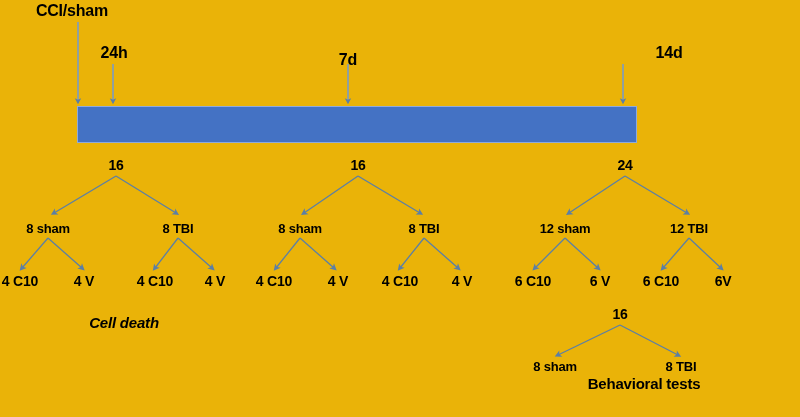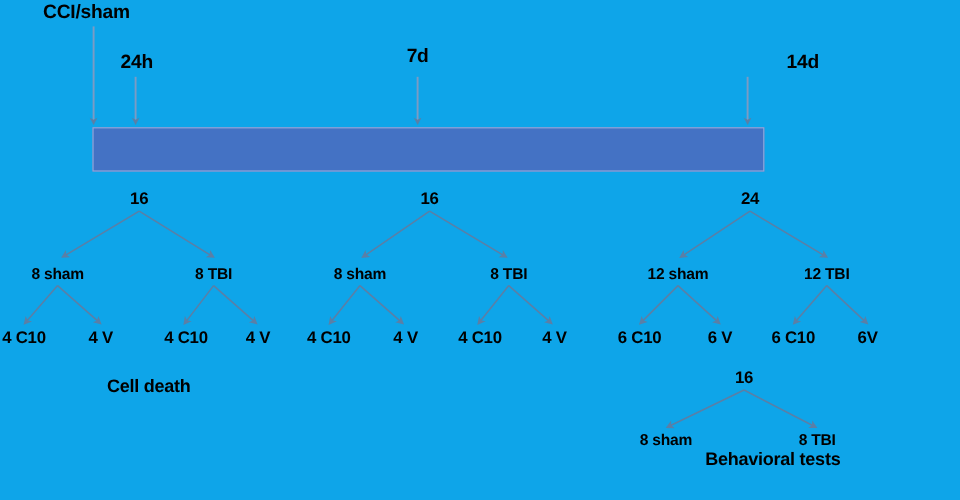--- a/index.html
+++ b/index.html
@@ -5,21 +5,21 @@
 <style>
   html, body {
     margin: 0;
     padding: 0;
     background: #ffffff;
   }
   #canvas {
     position: relative;
     width: 800px;
     height: 417px;
-    background: #0ea5e9;
+    background: #eab308;
     font-family: "Liberation Sans", sans-serif;
     overflow: hidden;
   }
   svg.layer {
     position: absolute;
     left: 0;
     top: 0;
     width: 800px;
     height: 417px;
     pointer-events: none;
@@ -98,31 +98,31 @@
     <g stroke="#5B7FA6" stroke-width="1.3" fill="none" marker-end="url(#ah-tree)">
       <line x1="620" y1="325" x2="558" y2="355"></line>
       <line x1="620" y1="325" x2="678" y2="355"></line>
     </g>
   </svg>
 
   <div class="timeline-bar" style="left:77px; top:106px; width:560px; height:37px;"></div>
 
   <div class="lbl time" style="left:72px; top:11px;">CCI/sham</div>
   <div class="lbl time" style="left:114px; top:53px;">24h</div>
-  <div class="lbl time" style="left:348px; top:48px;text-align:center;">7d</div>
+  <div class="lbl time" style="left:348px; top:60px;text-align:center;">7d</div>
   <div class="lbl time" style="left:625px; top:53px;margin-left:44px;">14d</div>
 
   <div class="lbl root" style="left:116px; top:165px;">16</div>
   <div class="lbl mid" style="left:48px; top:228px;">8 sham</div>
   <div class="lbl mid" style="left:178px; top:228px;">8 TBI</div>
   <div class="lbl leaf" style="left:20px; top:281px;">4 C10</div>
   <div class="lbl leaf" style="left:84px; top:281px;">4 V</div>
   <div class="lbl leaf" style="left:155px; top:281px;">4 C10</div>
   <div class="lbl leaf" style="left:215px; top:281px;">4 V</div>
-  <div class="lbl caption" style="left:124px; top:322px;">Cell death</div>
+  <div class="lbl caption" style="left:124px; top:322px;font-style:italic;">Cell death</div>
 
   <div class="lbl root" style="left:358px; top:165px;">16</div>
   <div class="lbl mid" style="left:300px; top:228px;">8 sham</div>
   <div class="lbl mid" style="left:424px; top:228px;">8 TBI</div>
   <div class="lbl leaf" style="left:274px; top:281px;">4 C10</div>
   <div class="lbl leaf" style="left:338px; top:281px;">4 V</div>
   <div class="lbl leaf" style="left:400px; top:281px;">4 C10</div>
   <div class="lbl leaf" style="left:462px; top:281px;">4 V</div>
 
   <div class="lbl root" style="left:625px; top:165px;">24</div>

